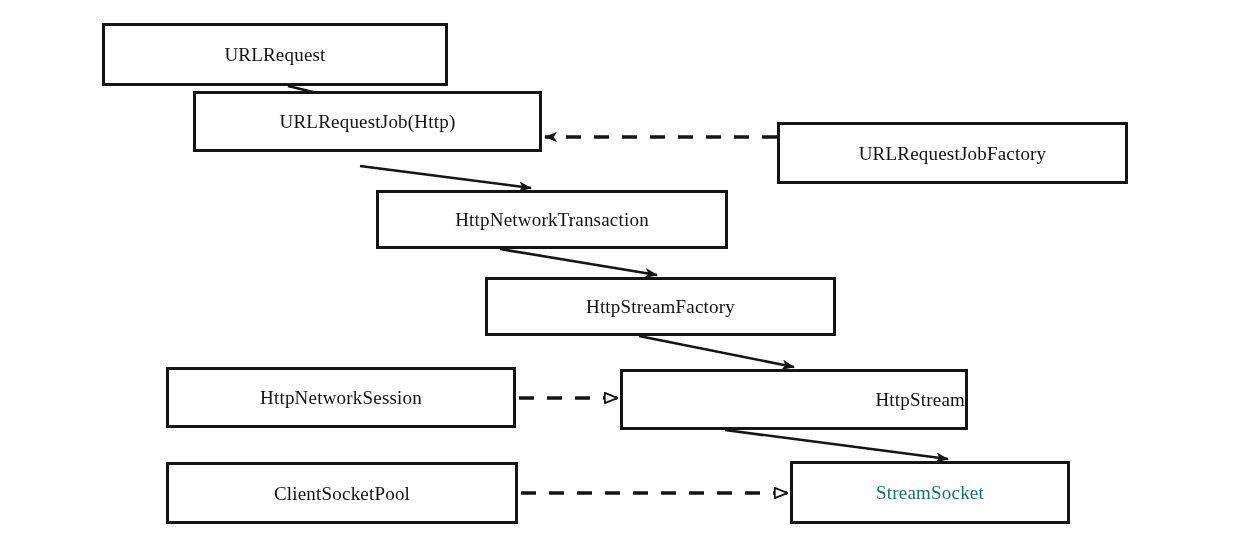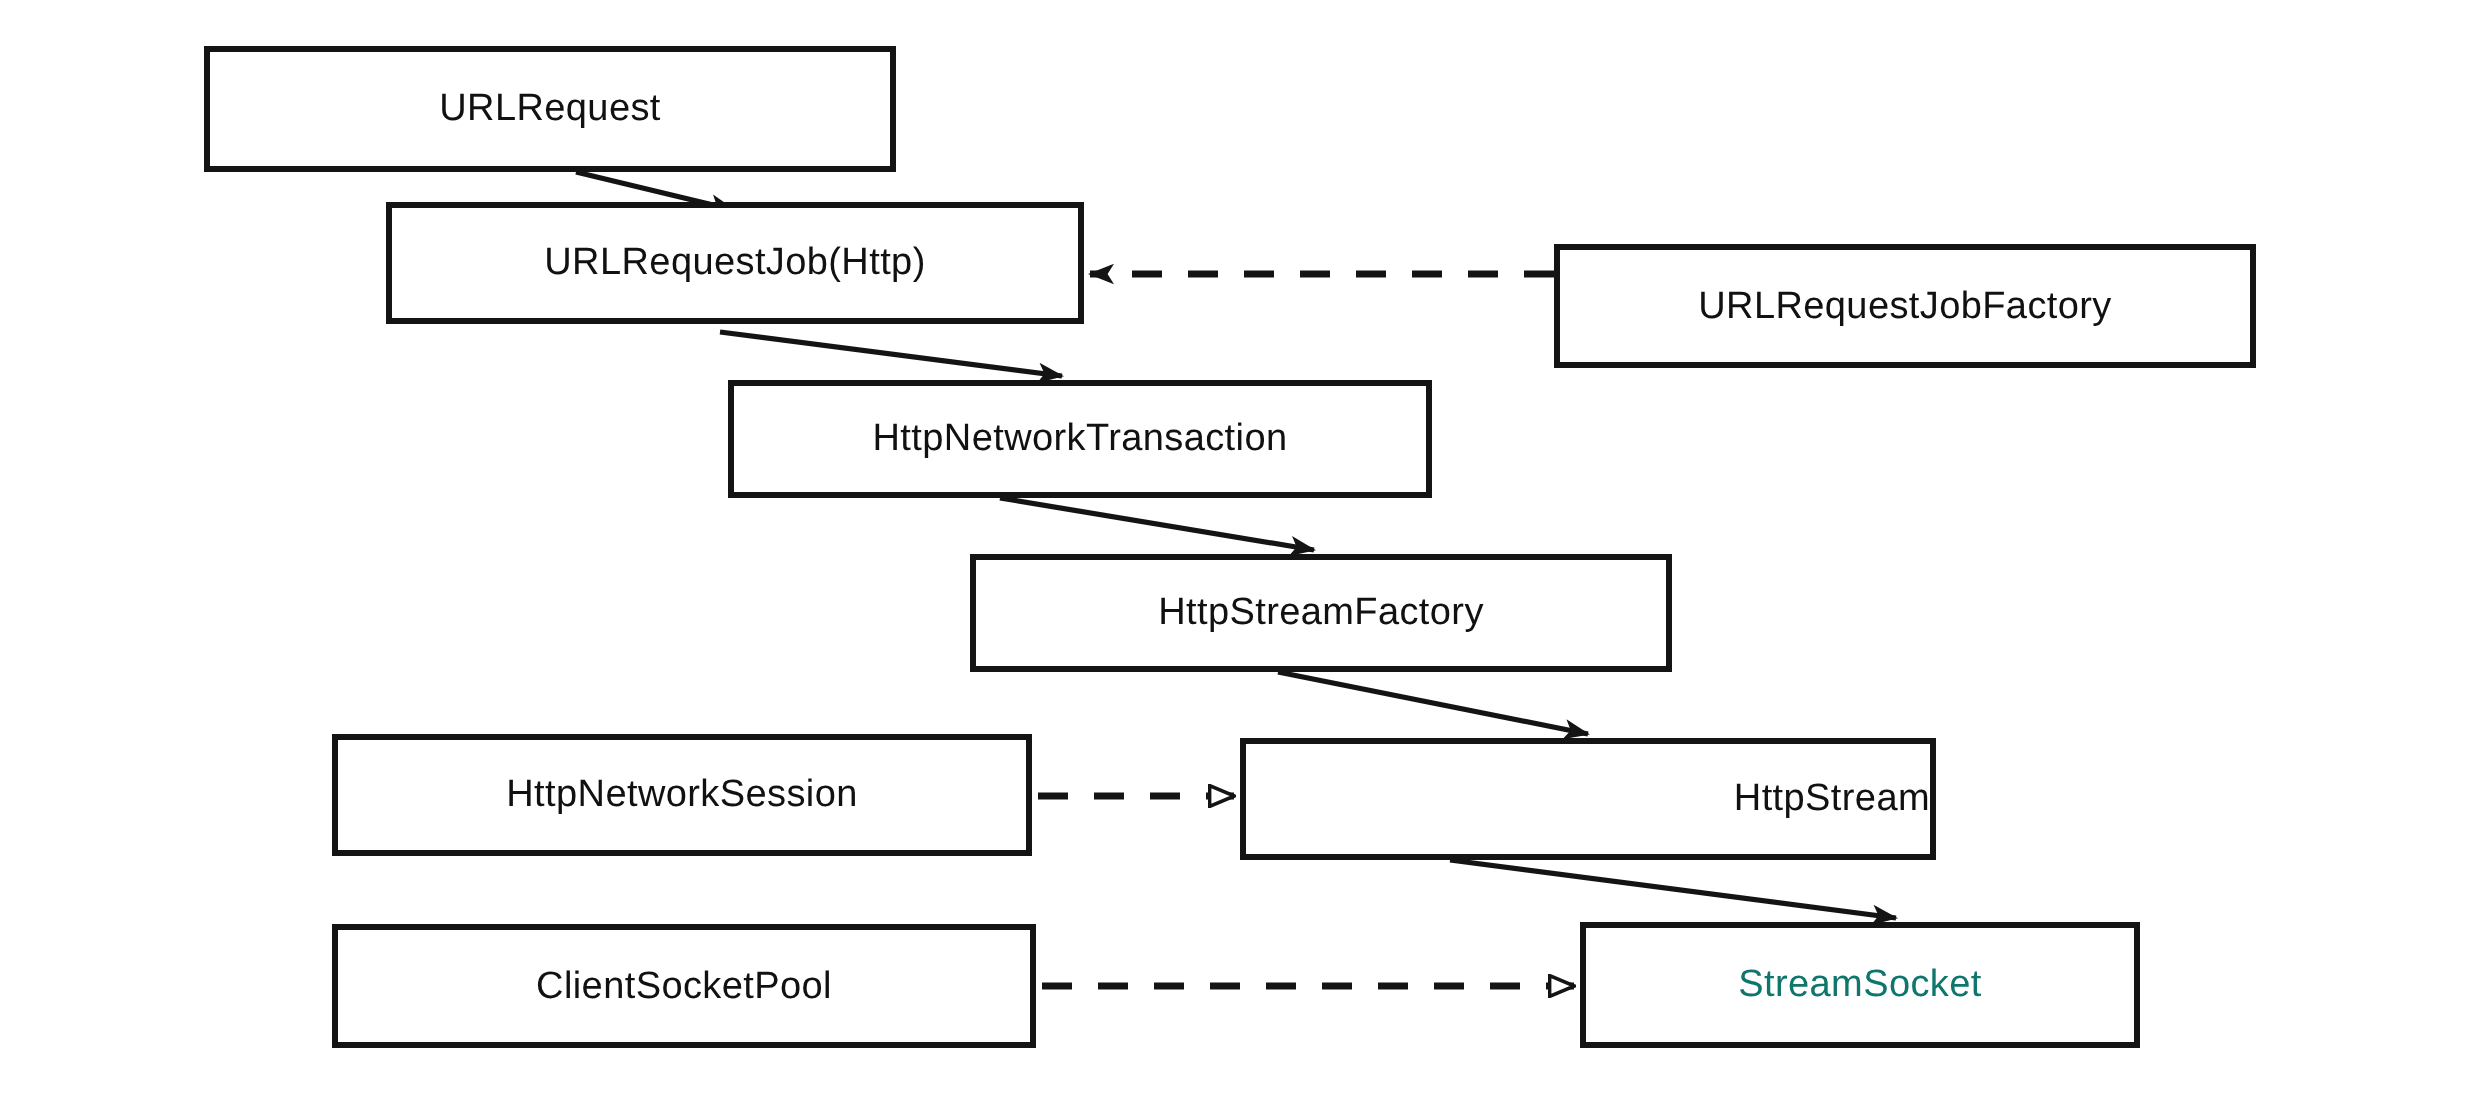--- a/index.html
+++ b/index.html
@@ -6,21 +6,21 @@
     margin: 0;
     padding: 0;
     background: #ffffff;
   }
   #canvas {
     position: relative;
     width: 1240px;
     height: 547px;
     background: #ffffff;
     overflow: hidden;
-    font-family: Liberation Sans, sans-serif;
+    font-family: Liberation Serif, serif;
   }
   #edge-layer {
     position: absolute;
     left: 0;
     top: 0;
     width: 1240px;
     height: 547px;
     pointer-events: none;
   }
   .node {
@@ -64,27 +64,27 @@
         <line x1="519" y1="398" x2="617" y2="398" stroke="#141414" stroke-width="3.4" stroke-dasharray="15 13" marker-end="url(#arrow-hollow)"></line>
         <line x1="725" y1="430" x2="948" y2="459" stroke="#141414" stroke-width="2.6" marker-end="url(#arrow-filled)"></line>
         <line x1="521" y1="493" x2="787" y2="493" stroke="#141414" stroke-width="3.4" stroke-dasharray="15 13" marker-end="url(#arrow-hollow)"></line>
       </g>
   </svg>
 
   <div id="nodes-group">
       <div class="node" style="left: 102px; top: 23px; width: 346px; height: 63px; border-color: rgb(20, 20, 20); color: rgb(17, 17, 17);">
         <span class="node-label">URLRequest</span>
       </div>
-      <div class="node" style="left: 193px; top: 101px; width: 349px; height: 61px; border-color: rgb(20, 20, 20); color: rgb(17, 17, 17);">
+      <div class="node" style="left: 193px; top: 91px; width: 349px; height: 61px; border-color: rgb(20, 20, 20); color: rgb(17, 17, 17);">
         <span class="node-label">URLRequestJob(Http)</span>
       </div>
       <div class="node" style="left: 777px; top: 122px; width: 351px; height: 62px; border-color: rgb(20, 20, 20); color: rgb(17, 17, 17);">
         <span class="node-label">URLRequestJobFactory</span>
       </div>
-      <div class="node" style="left: 364px; top: 190px; width: 352px; height: 59px; border-color: rgb(20, 20, 20); color: rgb(17, 17, 17);">
+      <div class="node" style="left: 376px; top: 190px; width: 352px; height: 59px; border-color: rgb(20, 20, 20); color: rgb(17, 17, 17);">
         <span class="node-label">HttpNetworkTransaction</span>
       </div>
       <div class="node" style="left: 485px; top: 277px; width: 351px; height: 59px; border-color: rgb(20, 20, 20); color: rgb(17, 17, 17);">
         <span class="node-label">HttpStreamFactory</span>
       </div>
       <div class="node" style="left: 166px; top: 367px; width: 350px; height: 61px; border-color: rgb(20, 20, 20); color: rgb(17, 17, 17);">
         <span class="node-label">HttpNetworkSession</span>
       </div>
       <div class="node" style="left: 620px; top: 369px; width: 348px; height: 61px; border-color: rgb(20, 20, 20); color: rgb(17, 17, 17); justify-content: flex-end;">
         <span class="node-label">HttpStream</span>

